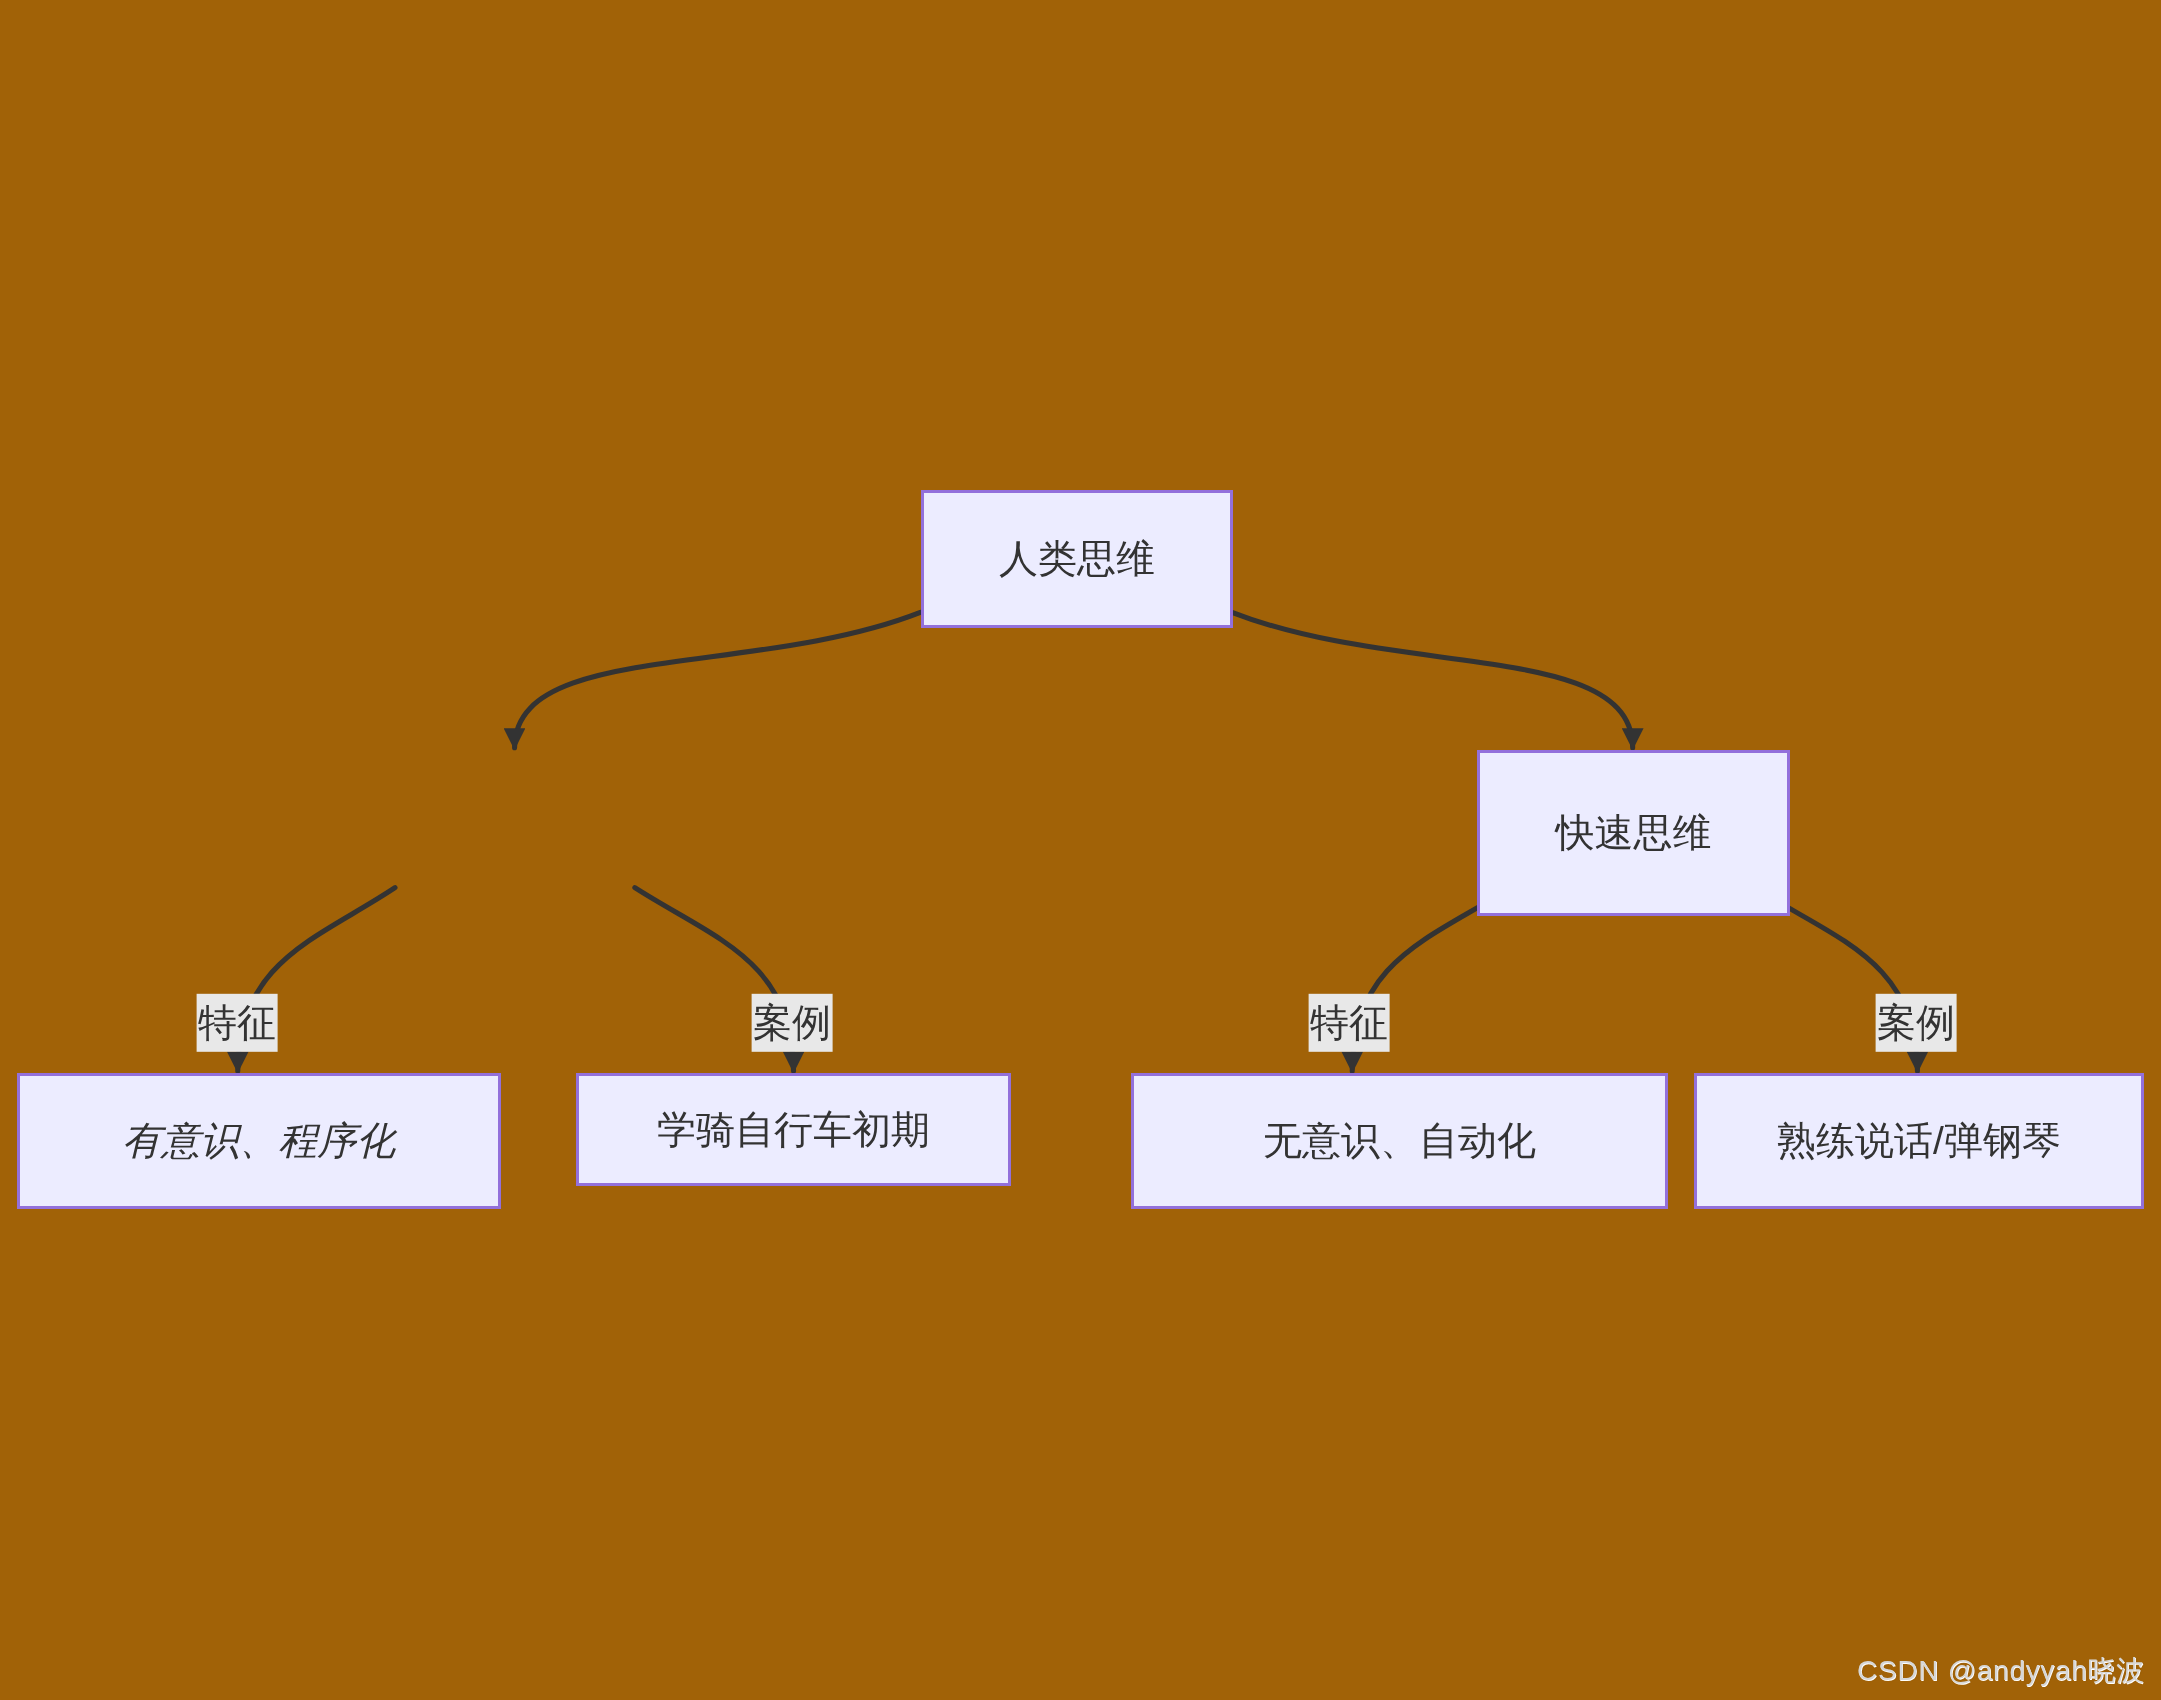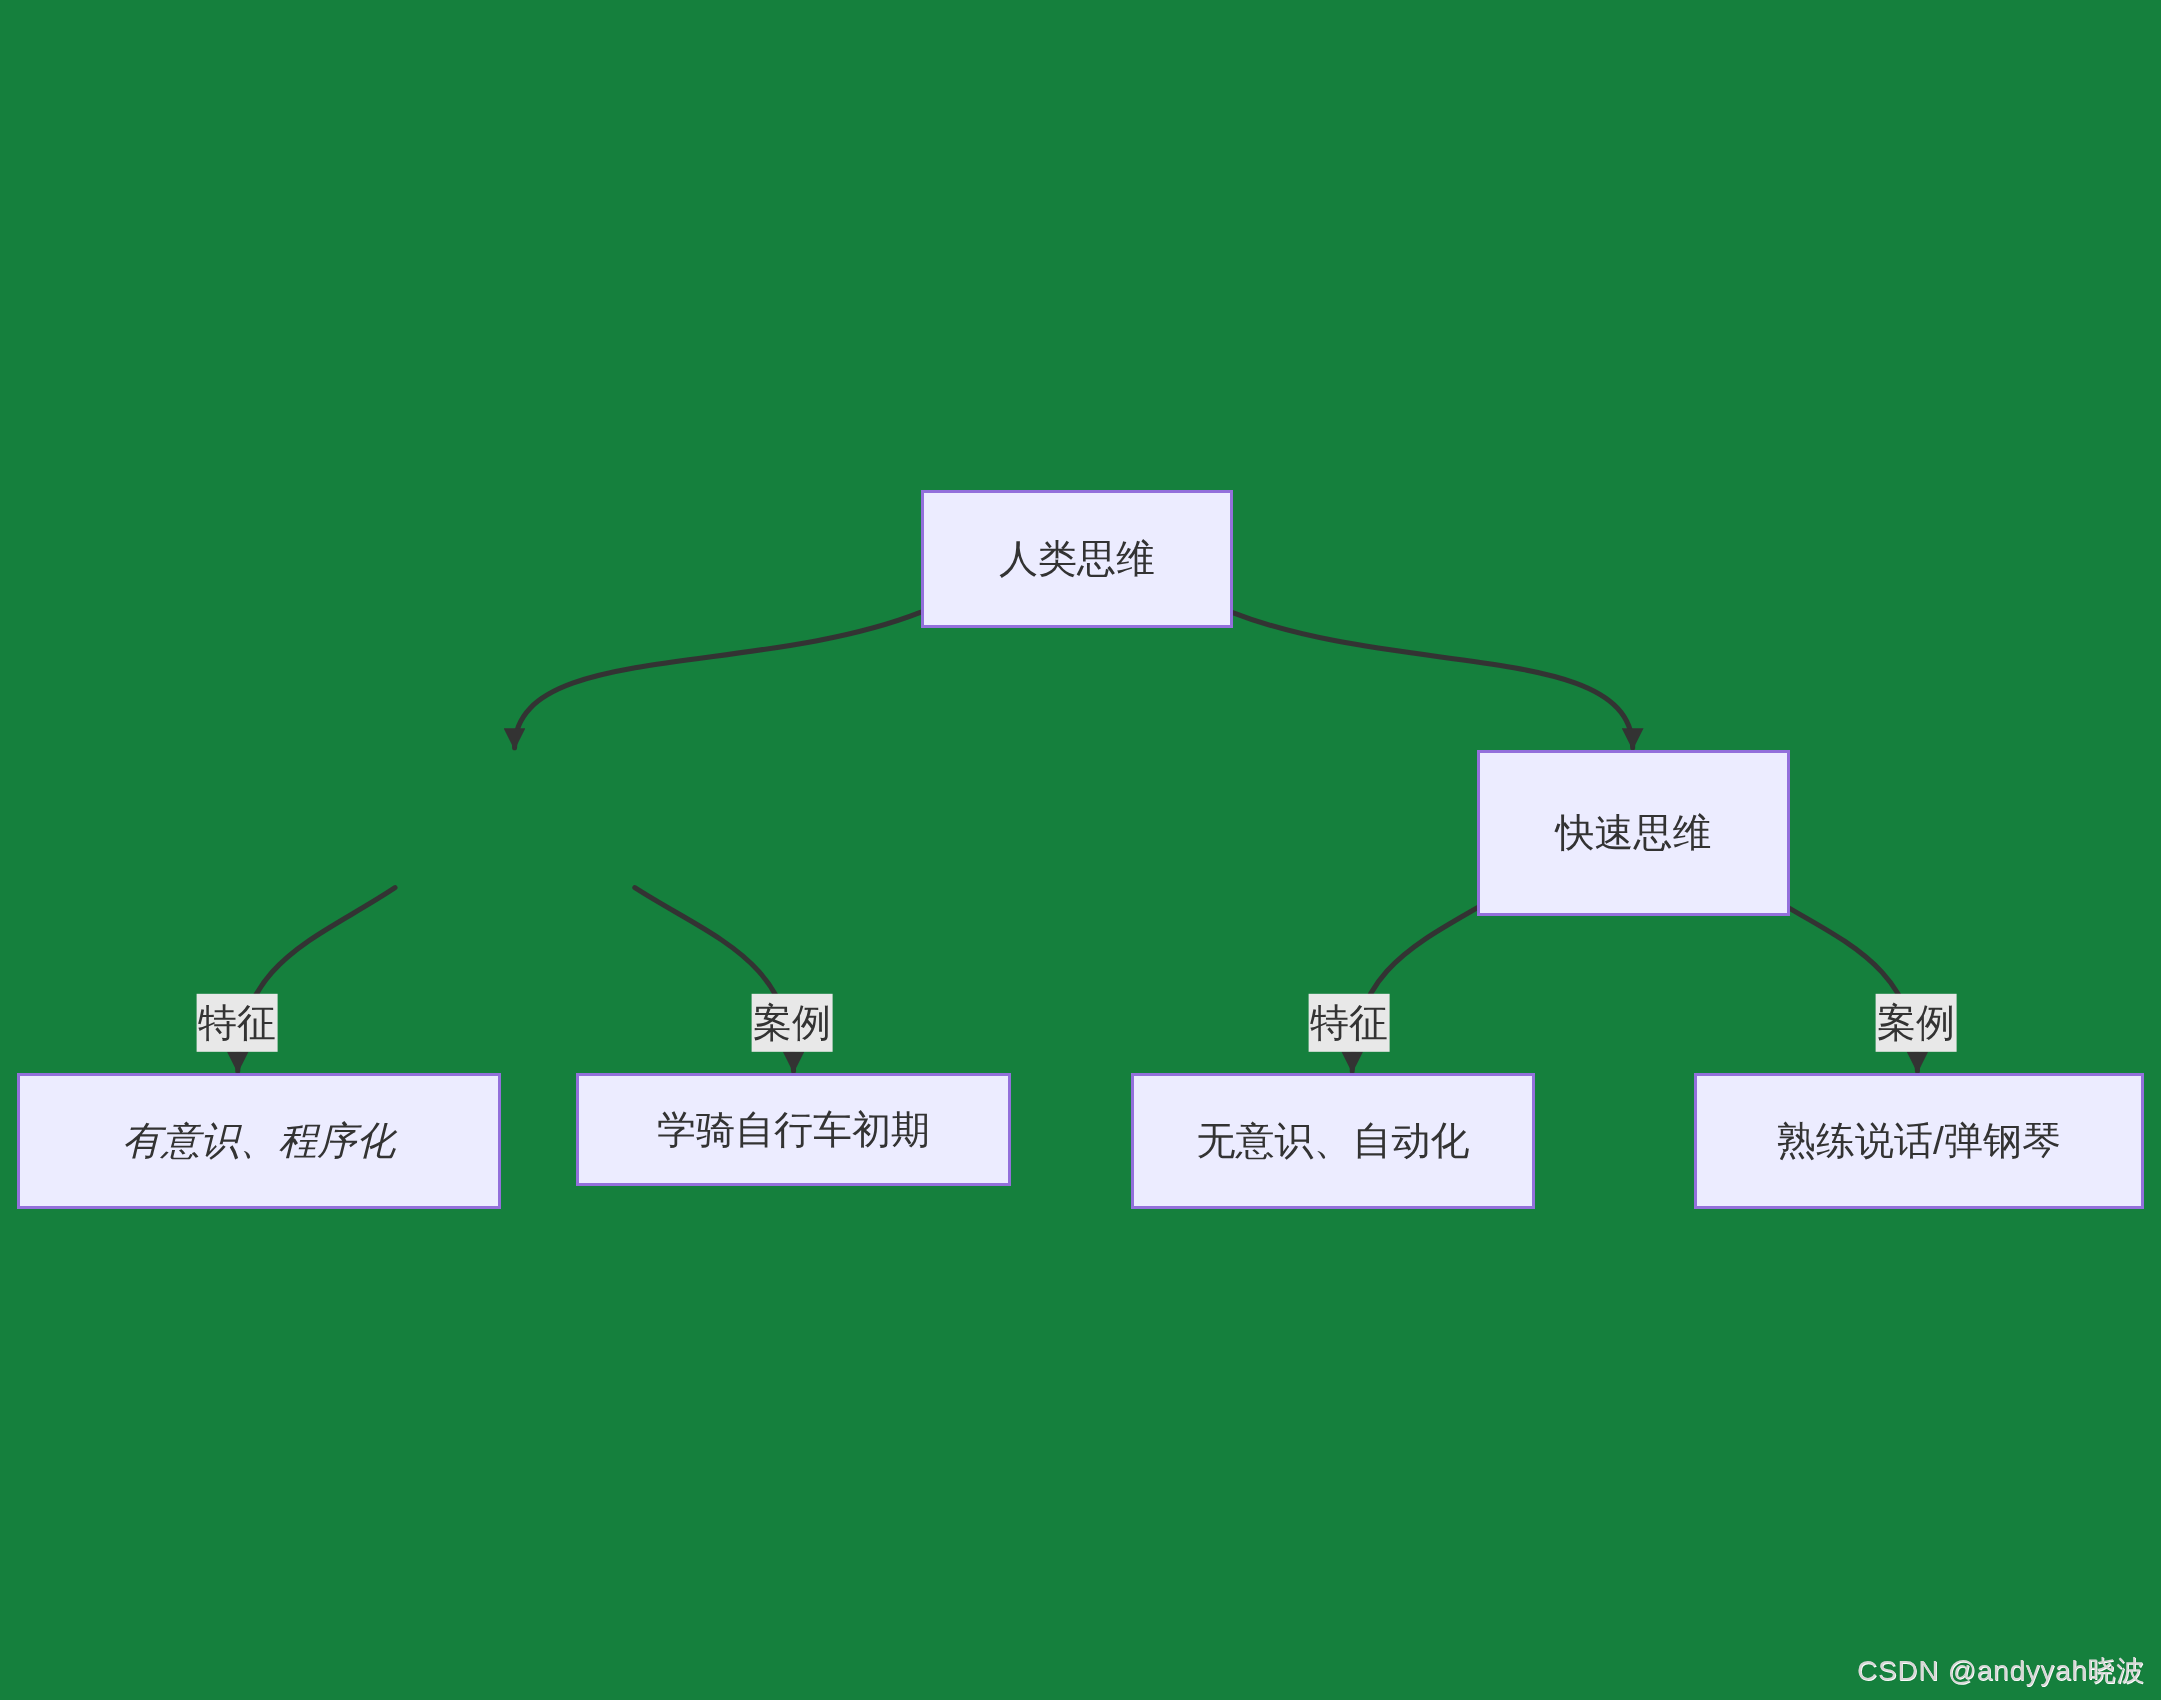--- a/index.html
+++ b/index.html
@@ -1,20 +1,20 @@
 <!DOCTYPE html>
 <html style="font-size:11.6px"><head>
 <meta charset="utf-8">
 <style>
   html, body { margin: 0; padding: 0; background: #ffffff; }
   .stage {
     position: relative;
     width: 2161px;
     height: 1700px;
-    background: #15803d;
+    background: #a16207;
     font-family: "Liberation Sans", sans-serif;
     overflow: hidden;
   }
   .edge-layer {
     position: absolute;
     left: 0; top: 0;
     width: 2161px;
     height: 1700px;
   }
   .edge-path {
@@ -88,21 +88,21 @@
   </div>
 
   <div class="node" style="left:16.7px; top:1073px; width:484px; height:136px;font-style:italic;">
     <span>有意识、程序化</span>
   </div>
 
   <div class="node" style="left:576px; top:1073px; width:435px; height:113px;">
     <span>学骑自行车初期</span>
   </div>
 
-  <div class="node" style="left:1131px; top:1073px; width:404px; height:136px;">
+  <div class="node" style="left:1131px; top:1073px; width:537px; height:136px;">
     <span>无意识、自动化</span>
   </div>
 
   <div class="node" style="left:1694px; top:1073px; width:450px; height:136px;">
     <span>熟练说话/弹钢琴</span>
   </div>
 
   <div class="edge-label" style="left:237px; top:981px;">特征</div>
 
   <div class="edge-label" style="left:792px; top:981px;">案例</div>

